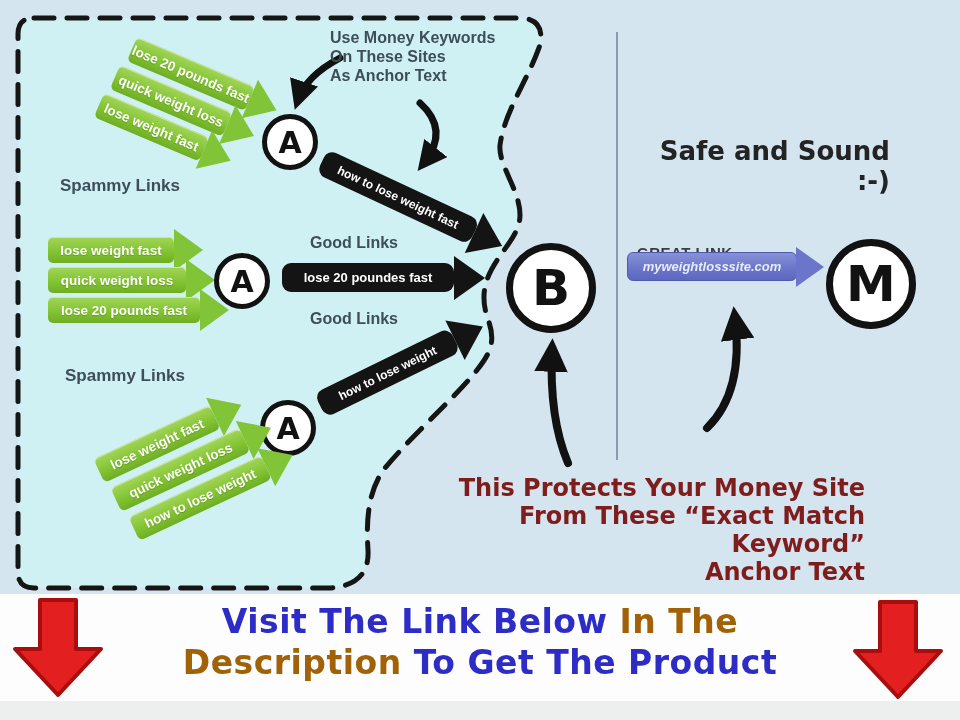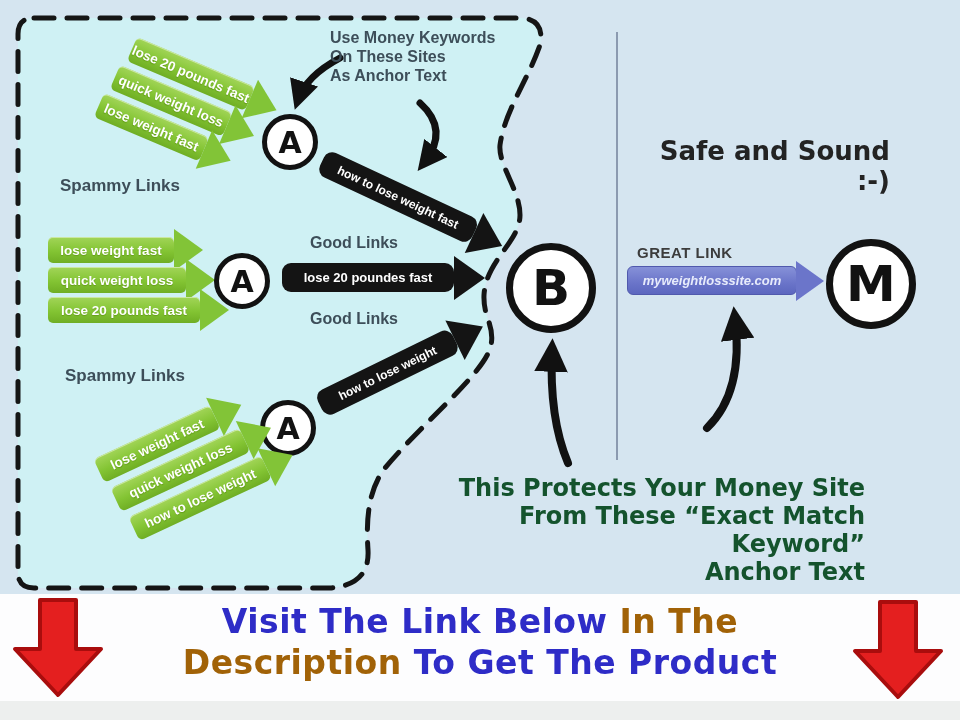--- a/index.html
+++ b/index.html
@@ -155,28 +155,28 @@
   <div class="black-arrow" style="left:320px;top:392px;width:130px;transform:rotate(-26deg);font-size:12px;">how to lose weight</div>
 
   <div class="green-arrow" style="left:99px;top:458px;width:112px;transform:rotate(-25deg);">lose weight fast</div>
   <div class="green-arrow" style="left:116px;top:487px;width:126px;transform:rotate(-25deg);">quick weight loss</div>
   <div class="green-arrow" style="left:134px;top:516px;width:130px;transform:rotate(-25deg);">how to lose weight</div>
 
   <div class="headline" style="left:640px;top:136px;width:250px;font-size:26px;">Safe and Sound :-)</div>
 
   <div class="note small-caps" style="left:637px;top:243px;width:110px;text-align:left;font-size:15px;color:#3c3c3c;">GREAT LINK</div>
 
-  <div class="blue-arrow" style="left:627px;top:266px;width:152px;">myweightlosssite.com</div>
+  <div class="blue-arrow" style="left:627px;top:252px;width:152px;">myweightlosssite.com</div>
 
   <div class="node big" style="left:826px;top:239px;">M</div>
 
   <div class="note" style="left:672px;top:372px;width:185px;">
   </div>
 
-  <div class="headline" style="left:420px;top:474px;width:445px;font-size:24px;line-height:28px;color:#14532d;">
+  <div class="headline" style="left:420px;top:474px;width:445px;font-size:24px;line-height:28px;color:#7f1d1d;">
     <div>This Protects Your Money Site</div>
     <div>From These “Exact Match Keyword”</div>
     <div>Anchor Text</div>
   </div>
 
   <div class="banner"></div>
   <div class="bottom-strip"></div>
 
   <svg class="red-arrow" style="left:12px;top:597px;" width="92" height="102" viewBox="0 0 92 102">
     <polygon points="28,3 64,3 64,52 89,52 46,98 3,52 28,52" fill="#e41f1f" stroke="#a90d0d" stroke-width="4" stroke-linejoin="round"></polygon>

